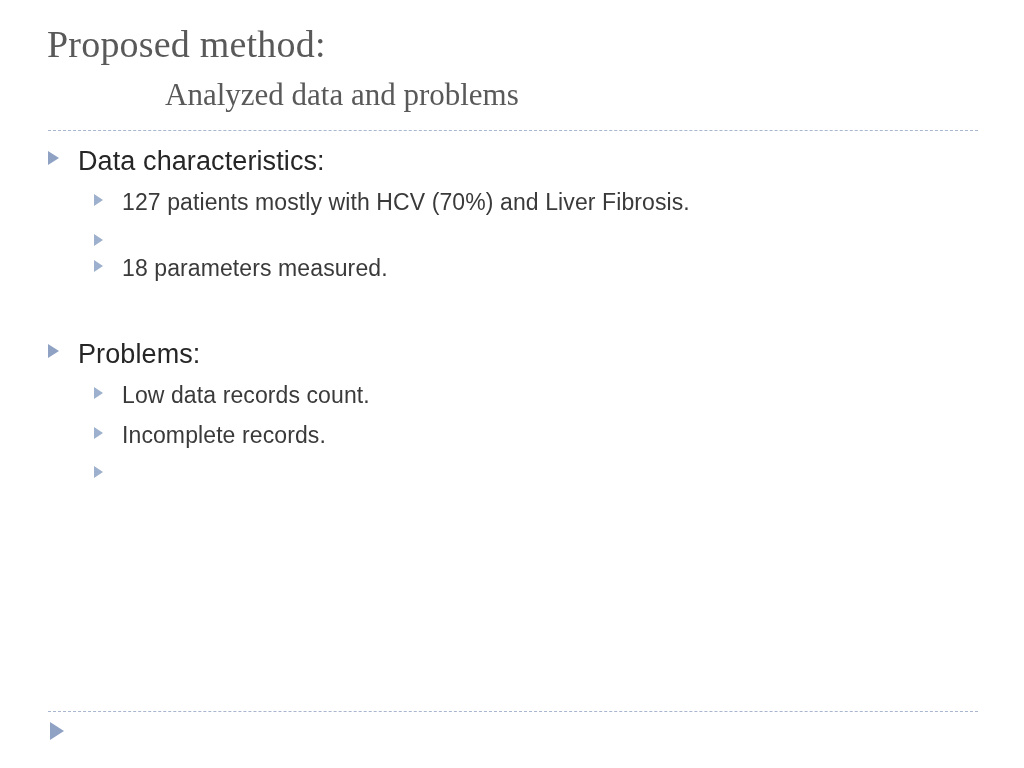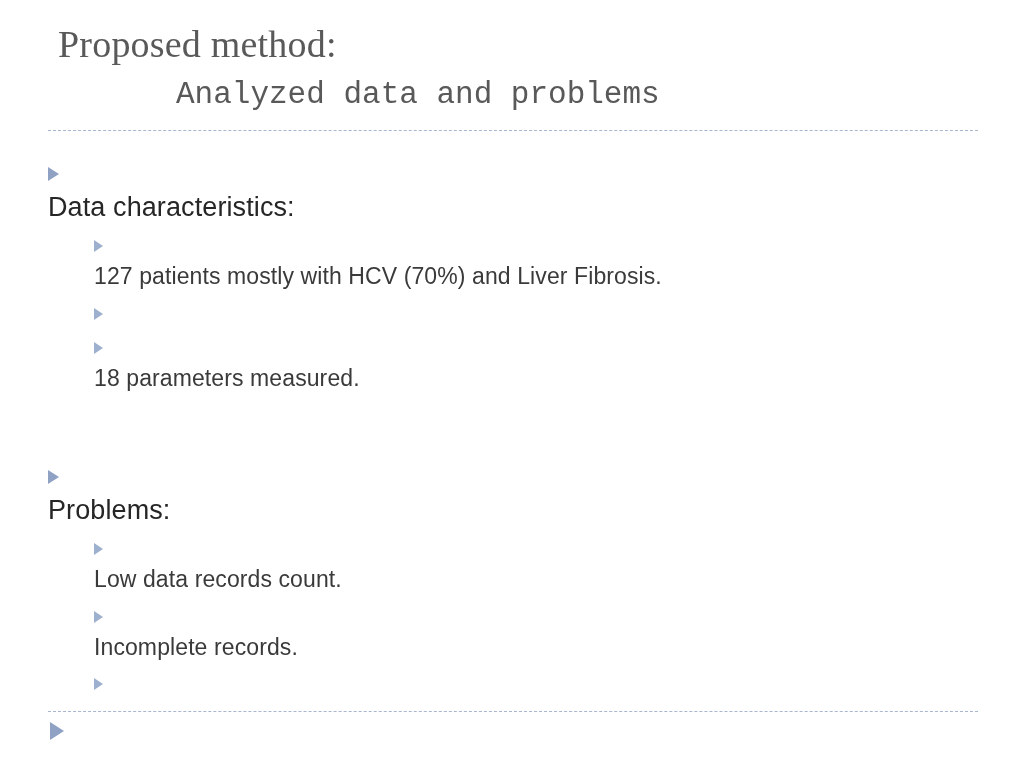--- a/index.html
+++ b/index.html
@@ -16,34 +16,34 @@
   .slide {
     position: relative;
     width: 1024px;
     height: 768px;
     box-sizing: border-box;
   }
 
   
   .title-block {
     position: absolute;
-    left: 58px;
+    left: 47px;
     top: 22px;
     width: 920px;
   }
   .title-line1 {
     font-family: "Liberation Serif", serif;
     font-size: 38px;
     color: #595959;
     line-height: 1.18;
     letter-spacing: 0.2px;
     white-space: nowrap;
   }
   .title-line2 {
-    font-family: Liberation Mono, monospace;
+    font-family: Liberation Serif, serif;
     font-size: 31px;
     color: #595959;
     line-height: 1.2;
     margin-top: 9px;
     margin-left: 118px;
     white-space: nowrap;
   }
 
   
   .rule {
@@ -60,43 +60,41 @@
   .content {
     position: absolute;
     left: 48px;
     top: 142px;
     width: 940px;
   }
 
   .lvl1 {
     display: flex;
     align-items: flex-start;
-    margin: 16px 0 6px 0;
+    margin: 0 0 6px 0;
     padding: 0;
-    flex-direction: column;
   }
   .lvl1 .bullet {
     width: 30px;
     flex: 0 0 30px;
     padding-top: 9px;
     box-sizing: border-box;
   }
   .lvl1 .text {
     font-size: 27px;
     color: #262626;
     line-height: 1.42;
     letter-spacing: 0.1px;
   }
 
   .lvl2 {
     display: flex;
     align-items: flex-start;
     margin: 0 0 6px 0;
     padding: 0 0 0 46px;
-    flex-direction: column;
   }
   .lvl2 .bullet {
     width: 28px;
     flex: 0 0 28px;
     padding-top: 8px;
     box-sizing: border-box;
   }
   .lvl2 .text {
     font-size: 23px;
     color: #3a3a3a;

